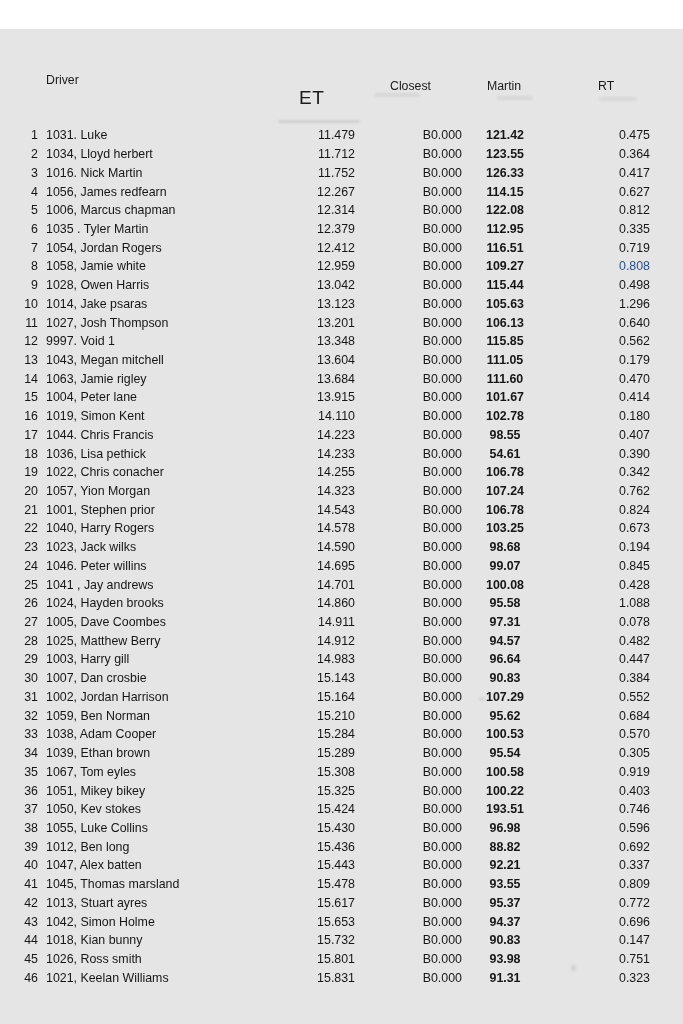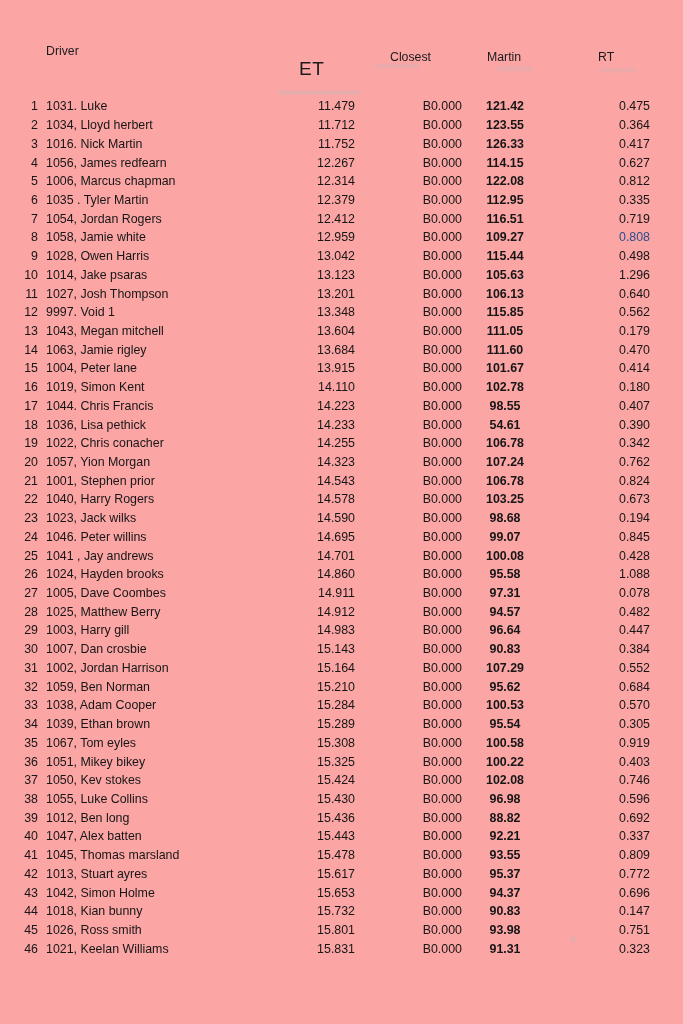--- a/index.html
+++ b/index.html
@@ -6,21 +6,22 @@
   body{
     width:683px;height:1024px;
     background:#ffffff;
     font-family:"Liberation Sans", sans-serif;
     color:#161616;
     position:relative;
     overflow:hidden;
   }
   .page{
     position:absolute;inset:0;
-    background:#fca5a5;
+    background:#e5e5e5;
+    margin-top:29px;
   }
   
   .hdr{position:absolute;font-size:12.3px;color:#1b1b1b;white-space:nowrap;}
   .hdr-driver{left:46px;top:44px;}
   .hdr-et{left:299px;top:58px;font-size:19px;letter-spacing:.5px;}
   .hdr-closest{left:390px;top:50px;}
   .hdr-speed{left:487px;top:50px;}
   .hdr-rt{left:598px;top:50px;}
   
   .smudge{position:absolute;background:#b9b9b9;opacity:.45;filter:blur(1.2px);border-radius:2px;}
@@ -354,21 +355,21 @@
     <span class="c-et">15.325</span>
     <span class="c-closest">B0.000</span>
     <span class="c-speed">100.22</span>
     <span class="c-rt">0.403</span>
   </div>
       <div class="row">
     <span class="c-pos">37</span>
     <span class="c-driver">1050, Kev stokes</span>
     <span class="c-et">15.424</span>
     <span class="c-closest">B0.000</span>
-    <span class="c-speed">102.08</span>
+    <span class="c-speed">193.51</span>
     <span class="c-rt">0.746</span>
   </div>
       <div class="row">
     <span class="c-pos">38</span>
     <span class="c-driver">1055, Luke Collins</span>
     <span class="c-et">15.430</span>
     <span class="c-closest">B0.000</span>
     <span class="c-speed">96.98</span>
     <span class="c-rt">0.596</span>
   </div>

